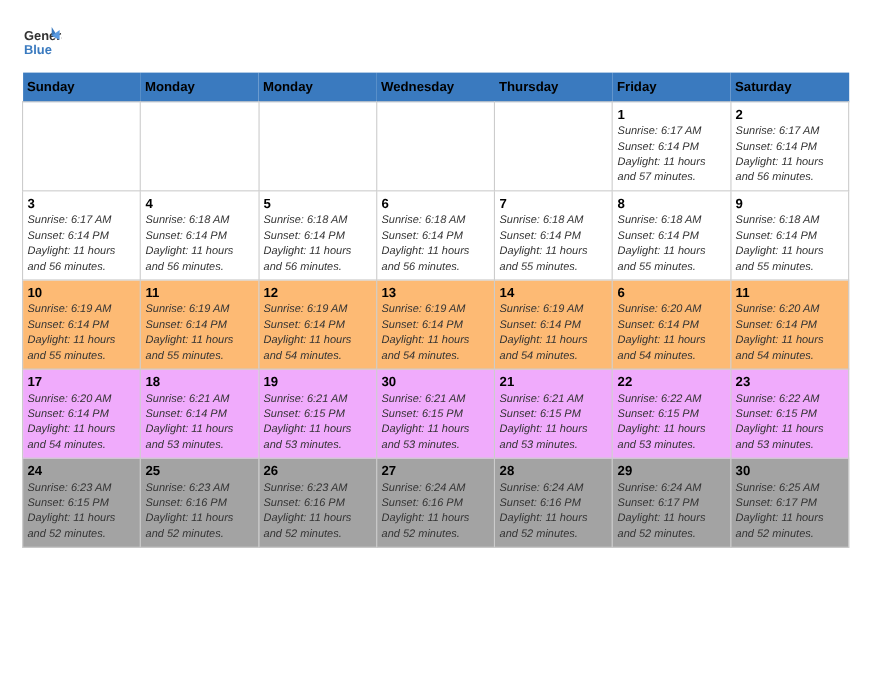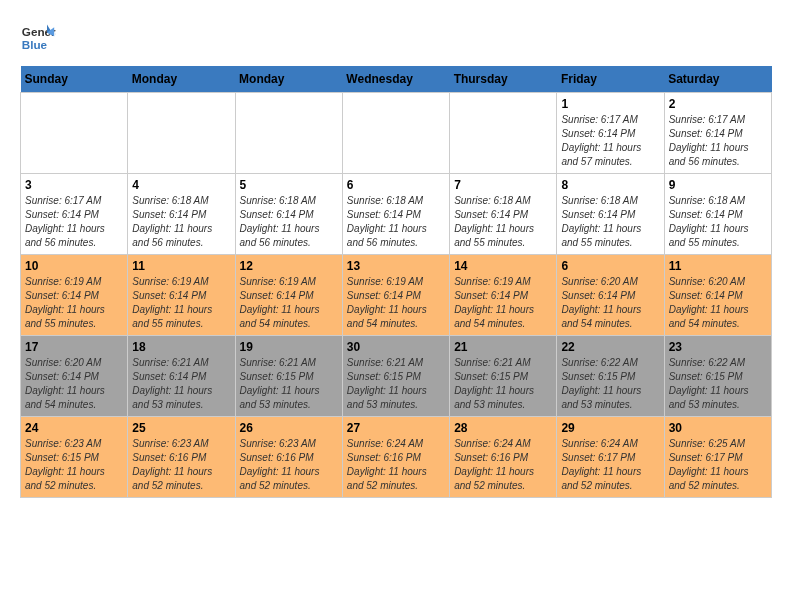--- a/index.html
+++ b/index.html
@@ -67,22 +67,22 @@
       margin-bottom: 2px;
     }
     .day-info {
       font-size: 10px;
       color: #333;
       line-height: 1.4;
       font-style: italic;
     }
     .calendar tr:nth-child(2) td { background: #fff; }
     .calendar tr:nth-child(3) td { background: #fdba74; }
-    .calendar tr:nth-child(4) td { background: #a3a3a3; }
-    .calendar tr:nth-child(5) td { background: #fdba74; }
+    .calendar tr:nth-child(4) td { background: #f0abfc; }
+    .calendar tr:nth-child(5) td { background: #a3a3a3; }
     .calendar tr:nth-child(6) td { background: #fff; }
     .calendar tr:nth-child(7) td { background: #f5f5f5; }
   </style>
 </head>
 <body>
 
 <div class="header">
   <div class="logo">
     <svg class="logo-icon" viewBox="0 0 40 40">
       <text x="2" y="18" font-size="13" font-weight="bold" fill="#333" font-family="Arial">General</text>

